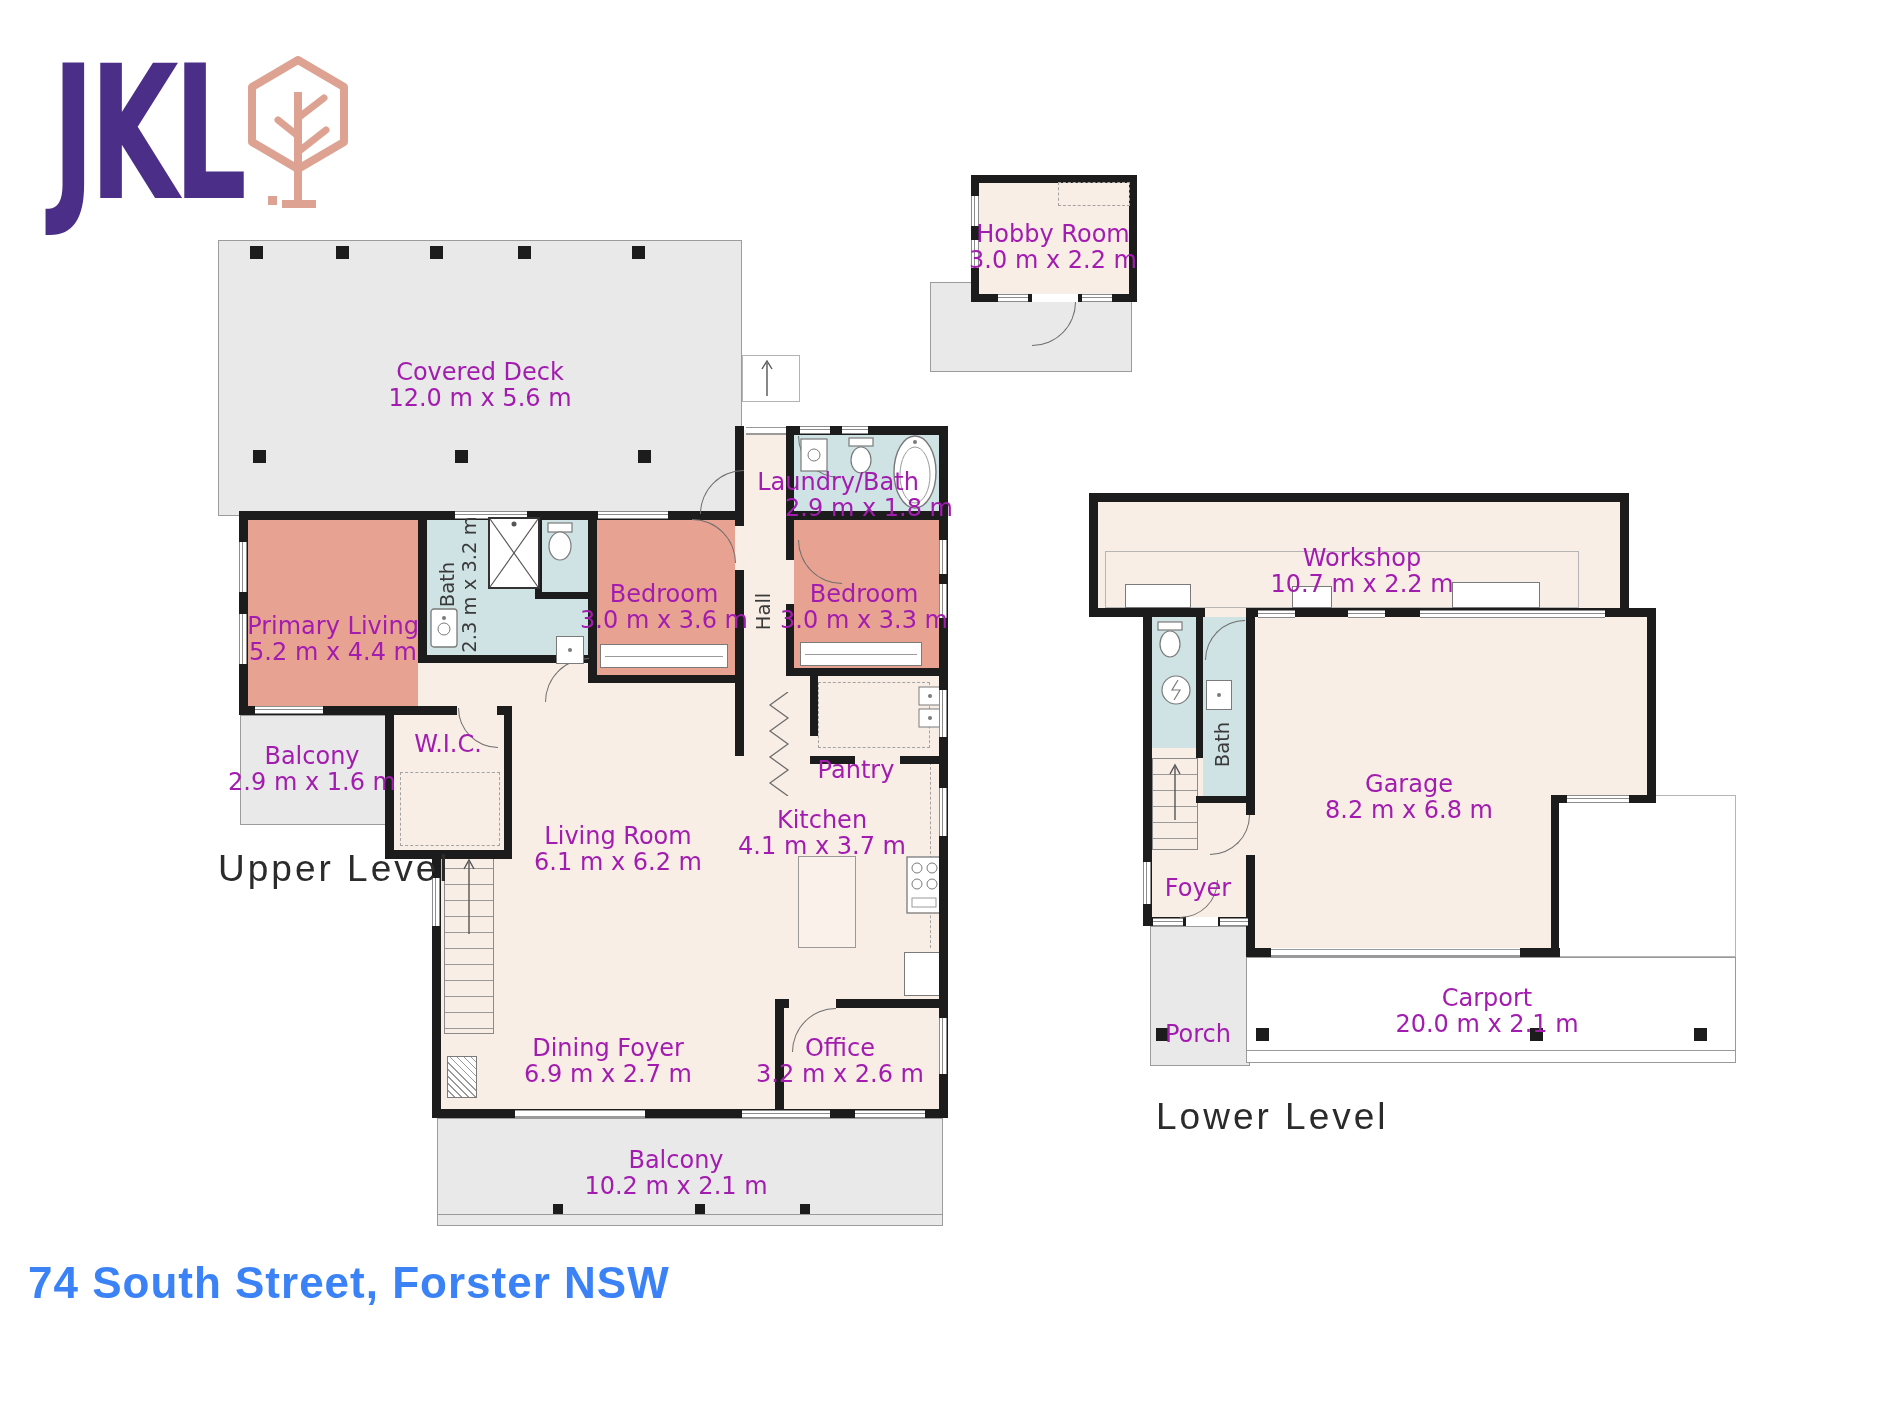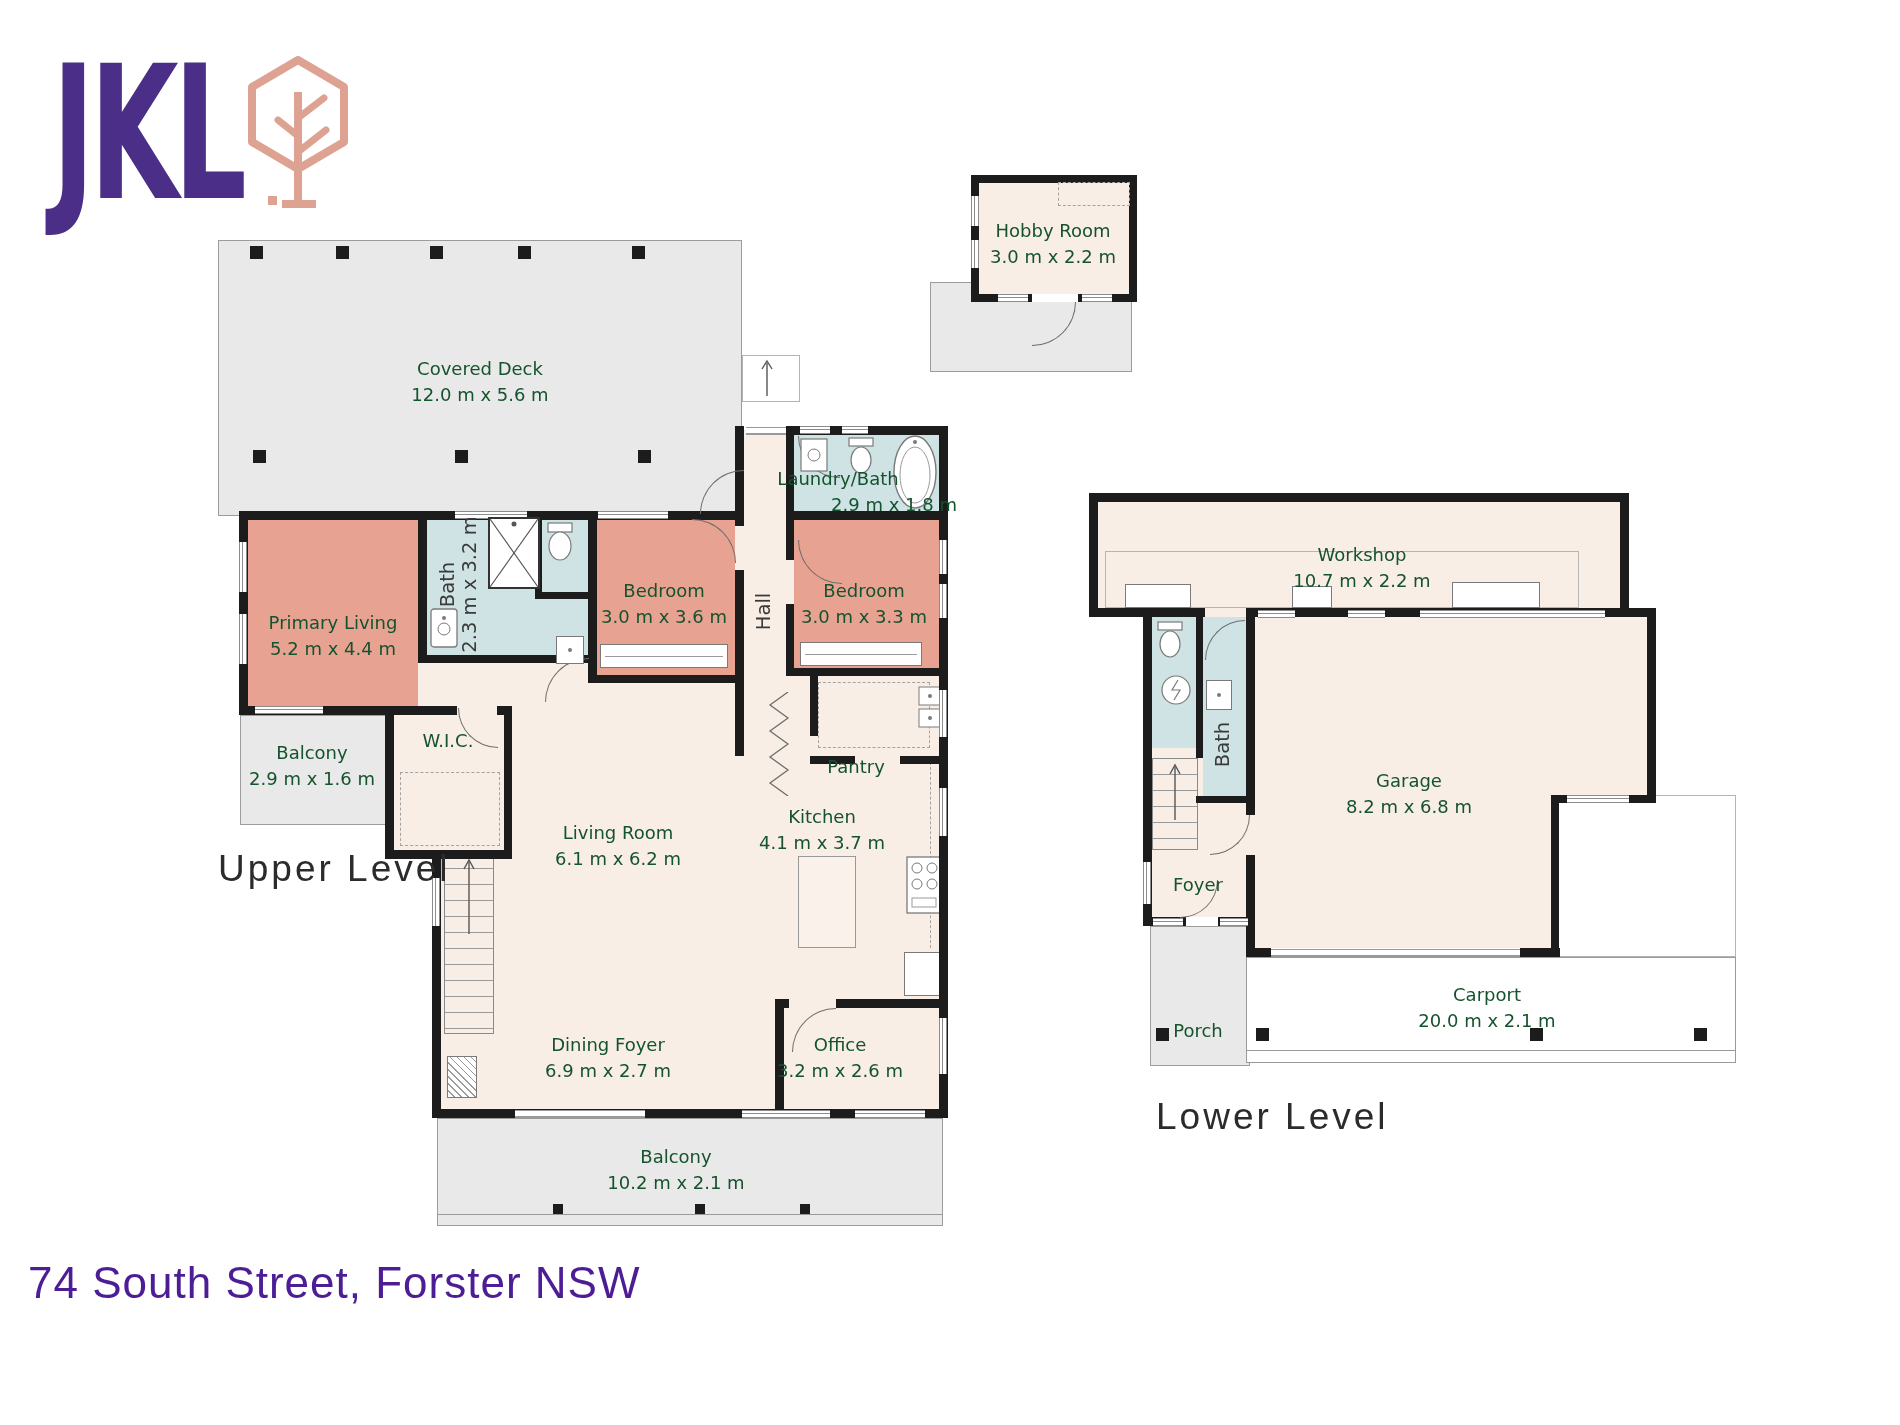--- a/index.html
+++ b/index.html
@@ -25,24 +25,24 @@
   .arc-br{border-bottom:1.5px solid #6e6e6e;border-right:1.5px solid #6e6e6e;border-radius:0 0 100% 0}
   .arc-bl{border-bottom:1.5px solid #6e6e6e;border-left:1.5px solid #6e6e6e;border-radius:0 0 0 100%}
   .fx{position:absolute;background:#fff;border:1.3px solid #7a7a7a}
   .fx .bar{position:absolute;left:4px;right:4px;top:50%;height:1px;background:#9a9a9a}
   .fx .dot{position:absolute;width:4px;height:4px;border-radius:50%;background:#7a7a7a;left:50%;top:50%;transform:translate(-50%,-50%)}
   .dashed{position:absolute;border:1.5px dashed #a3a3a3}
   .dashline{position:absolute;border-left:1.5px dashed #a3a3a3}
   .stairs{position:absolute;background:var(--cream,#F8EEE6);border:1px solid #8a8a8a;
           background-image:repeating-linear-gradient(to bottom,transparent 0 15px,#9a9a9a 15px 16px)}
   .hatch{position:absolute;background:repeating-linear-gradient(45deg,#ffffff 0 4px,#9a9a9a 4px 5px);border:1.3px solid #7a7a7a}
-  .lbl{position:absolute;transform:translateX(-50%);font-size:18px;line-height:1.2;white-space:nowrap;color:#14532d}
+  .lbl{position:absolute;transform:translateX(-50%);font-size:24px;line-height:1.2;white-space:nowrap;color:#a21caf}
   .vlbl{position:absolute;width:140px;text-align:center;transform:rotate(-90deg);font-size:19.5px;white-space:nowrap;color:#3a3a3a}
   .level-lbl{position:absolute;font-size:37px;letter-spacing:3px;color:#2b2b2b;font-family:"Liberation Sans",sans-serif}
-  .address{position:absolute;font-size:44px;font-weight:400;letter-spacing:1px;color:#4c1d95;font-family:"Liberation Sans",sans-serif}
+  .address{position:absolute;font-size:44px;font-weight:700;letter-spacing:1px;color:#3b82f6;font-family:"Liberation Sans",sans-serif}
   .disclaimer{position:absolute;font-size:27px;font-weight:300;color:#1f1f1f;font-family:"Liberation Sans",sans-serif}
   .logo-text{position:absolute;left:52px;top:42px;font-size:185px;font-weight:700;line-height:1;
              color:var(--brandpurple,#4A2E87);transform:scaleX(.62);transform-origin:left top;letter-spacing:-8px}
 </style>
 </head>
 <body>
 
 <div id="canvas">
 
   <div>
@@ -227,21 +227,21 @@
     <div class="lbl" style="left:480px;top:384px">12.0 m x 5.6 m</div>
     <div class="lbl" style="left:333px;top:612px">Primary Living</div>
     <div class="lbl" style="left:333px;top:638px">5.2 m x 4.4 m</div>
     <div class="vlbl" style="left:377px;top:573px">Bath</div>
     <div class="vlbl" style="left:399px;top:573px">2.3 m x 3.2 m</div>
     <div class="lbl" style="left:664px;top:580px">Bedroom</div>
     <div class="lbl" style="left:664px;top:606px">3.0 m x 3.6 m</div>
     <div class="lbl" style="left:864px;top:580px">Bedroom</div>
     <div class="lbl" style="left:864px;top:606px">3.0 m x 3.3 m</div>
     <div class="lbl" style="left:838px;top:468px">Laundry/Bath</div>
-    <div class="lbl" style="left:894px;top:494px">2.9 m x 1.8 m</div>
+    <div class="lbl" style="left:869px;top:494px">2.9 m x 1.8 m</div>
     <div class="vlbl" style="left:693px;top:600px">Hall</div>
     <div class="lbl" style="left:448px;top:730px">W.I.C.</div>
     <div class="lbl" style="left:312px;top:742px">Balcony</div>
     <div class="lbl" style="left:312px;top:768px">2.9 m x 1.6 m</div>
     <div class="lbl" style="left:618px;top:822px">Living Room</div>
     <div class="lbl" style="left:618px;top:848px">6.1 m x 6.2 m</div>
     <div class="lbl" style="left:856px;top:756px">Pantry</div>
     <div class="lbl" style="left:822px;top:806px">Kitchen</div>
     <div class="lbl" style="left:822px;top:832px">4.1 m x 3.7 m</div>
     <div class="lbl" style="left:608px;top:1034px">Dining Foyer</div>

